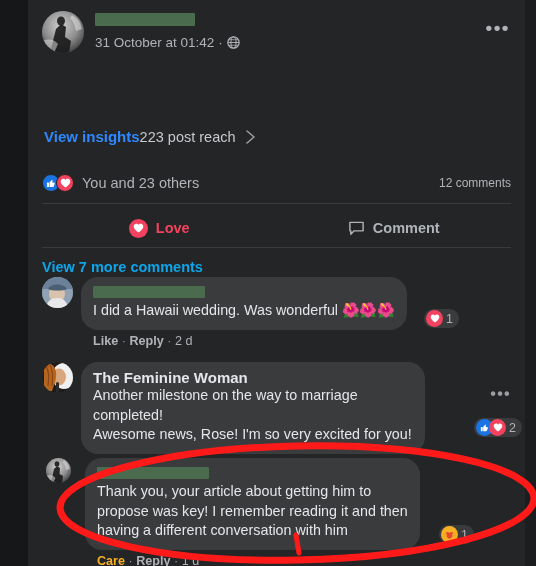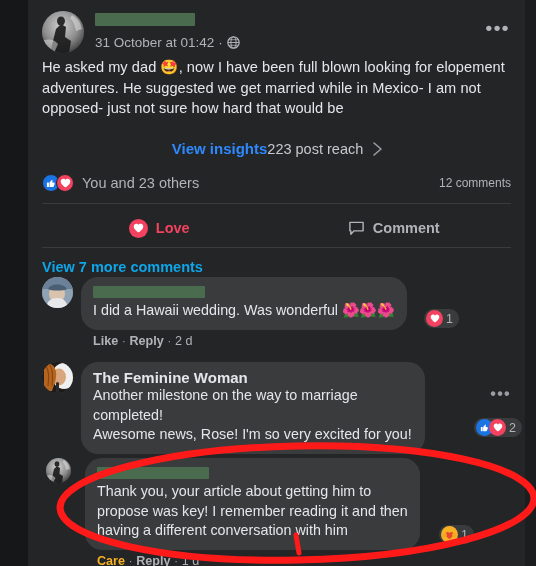--- a/index.html
+++ b/index.html
@@ -61,21 +61,21 @@
   
   .post-body {
     position: absolute; left: 14px; top: 57px; right: 18px;
     color: #e4e6eb; font-size: 14.6px; line-height: 20.5px;
     letter-spacing: 0.05px;
   }
 
   
   .insights-row {
     position: absolute; left: 16px; top: 128px; right: 14px;
-    display: flex; align-items: center; justify-content: center; margin-top: 12px;
+    display: flex; align-items: center; justify-content: flex-start;
   }
   .view-insights {
     color: #2e89ff; font-size: 15px; font-weight: 700; cursor: pointer;
   }
   .reach {
     display: flex; align-items: center; gap: 9px;
     color: #c6c9cd; font-size: 14.5px; cursor: pointer;
   }
   .chev { width: 11px; height: 16px; }
   .chev svg { display:block; }
@@ -241,21 +241,20 @@
               <line x1="1.2" y1="8" x2="14.8" y2="8" stroke="#b0b3b8" stroke-width="1.2"></line>
               <line x1="2" y1="4.6" x2="14" y2="4.6" stroke="#b0b3b8" stroke-width="1"></line>
               <line x1="2" y1="11.4" x2="14" y2="11.4" stroke="#b0b3b8" stroke-width="1"></line>
             </svg>
           </span>
         </div>
       </div>
       <div class="post-menu">•••</div>
     </div>
 
-    <div class="post-body">He asked my dad 🤩, now I have been full blown looking for elopement adventures.  He suggested we get married while in Mexico- I am not opposed- just not sure how hard that would be</div>
 
     <div class="insights-row">
       <span class="view-insights">View insights</span>
       <span class="reach">
         <span>223 post reach</span>
         <span class="chev">
           <svg width="11" height="16" viewBox="0 0 11 16" xmlns="http://www.w3.org/2000/svg">
             <polyline points="2,2 9,8 2,14" fill="none" stroke="#9a9da1" stroke-width="1.6" stroke-linecap="round" stroke-linejoin="round"></polyline>
           </svg>
         </span>

